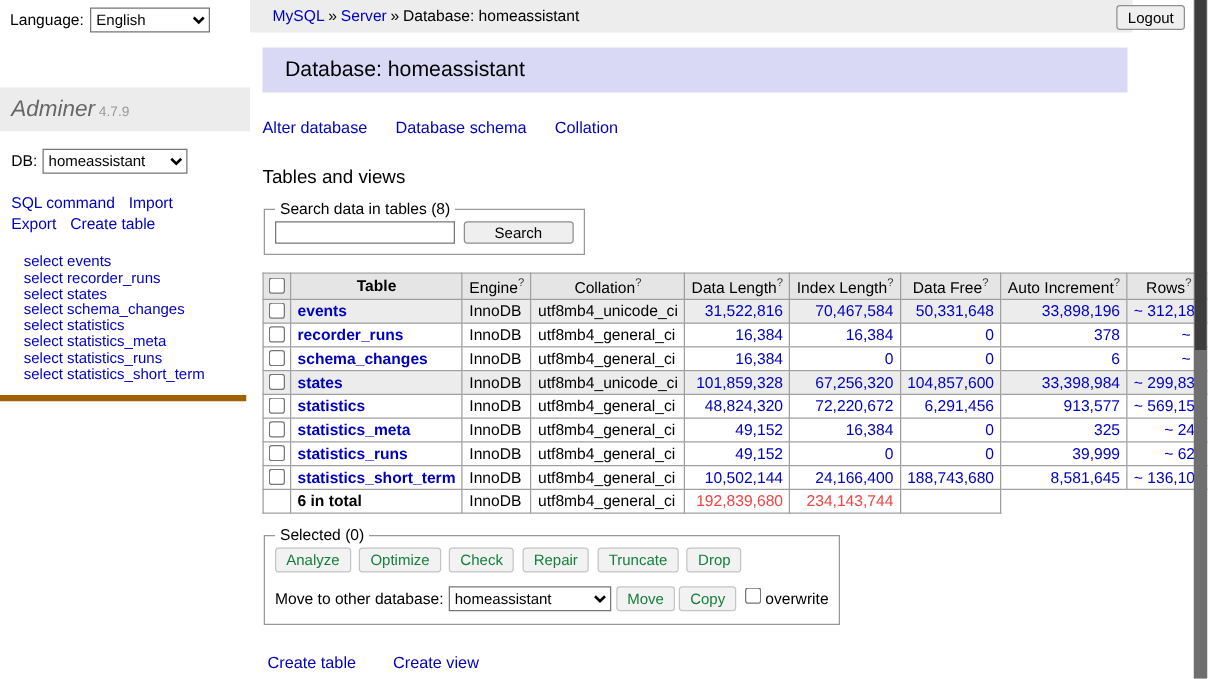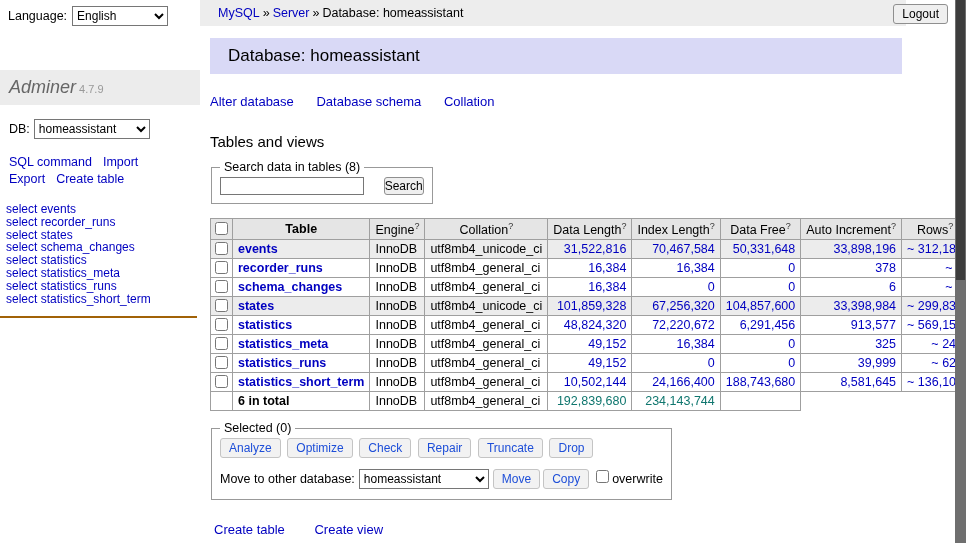--- a/index.html
+++ b/index.html
@@ -7,21 +7,21 @@
   body {
     width:966px; height:543px; position:relative; overflow:hidden;
     font-family:"Liberation Sans", sans-serif; font-size:13px; color:#000; background:#fff;
   }
   a { color:#0000c0; text-decoration:none; cursor:pointer; }
   button, select, input { font-family:"Liberation Sans", sans-serif; }
   button {
     font-size:12px; padding:2px 8px; border:1px solid #8f8f8f; background:#efefef;
     border-radius:3px; color:#000;
   }
-  button:disabled { color:#1d4ed8; background:#f2f2f2; border-color:#c4c4c4; }
+  button:disabled { color:#15803d; background:#f2f2f2; border-color:#c4c4c4; }
   select { font-size:12px; height:20px; border:1px solid #767676; background:#fff; }
   input[type=text] { font-size:12px; height:18px; border:1px solid #767676; padding:1px 3px; }
 
   
   .lang-bar { position:absolute; top:6px; left:8px; font-size:12.5px; }
   .lang-bar select { width:96px; margin-left:5px; }
   .breadcrumb {
     position:absolute; left:200px; top:0; width:706px; height:26px;
     background:#ededed; padding:6px 18px; font-size:12.5px; white-space:nowrap;
   }
@@ -34,47 +34,47 @@
 
   
   .sidebar { position:absolute; left:0; top:33px; width:200px; font-size:12.5px;margin-top:37px; }
   .sidebar-h1 { background:#ececec; padding:7px 9px; }
   .app-name { font-size:18px; font-style:italic; color:#666; }
   .app-version { font-size:11px; color:#999; margin-left:3px; }
   .db-row { margin:14px 0 0; padding:0 9px; }
   .db-row select { width:116px; margin-left:4px; }
   .sidebar-actions { margin:15px 0 0; padding:0 9px; line-height:17px; }
   .sidebar-actions a { margin-right:11px; }
-  .sidebar-tables { margin:15px 0 0; padding:0 6px 11px; border-bottom:2px solid #a16207; width:197px; }
+  .sidebar-tables { margin:15px 0 0; padding:0 19px 11px; border-bottom:5px solid #a16207; width:197px; }
   .sidebar-tables a { display:block; font-size:12px; line-height:12.8px; white-space:nowrap; }
 
   
   .main { position:absolute; left:210px; top:38px; width:692px; }
   .page-title { background:#d9d9f6; padding:8px 18px; font-size:17px; font-weight:400; }
   .top-links { margin:20px 0 0; }
   .top-links a { margin-right:19px; }
   .section-heading { font-size:15px; font-weight:400; margin:24px 0 0; }
 
   fieldset { border:1px solid #999; display:inline-block; padding:3px 8px 8px; margin:10px 0 0 1px; }
   legend { font-size:12.5px; padding:0 4px; }
   .search-input { width:144px; }
-  .search-fieldset button { margin-left:16px; padding:1px 0; }
+  .search-fieldset button { margin-left:3px; padding:1px 24px; }
 
   table.tables { border-collapse:collapse; margin-top:14px; font-size:12.5px; }
   .tables th, .tables td { border:1px solid #9f9f9f; padding:2px 5px; white-space:nowrap; height:17px; }
   .tables thead th { background:#e5e5e5; font-weight:400; text-align:center; }
   .tables thead th.col-table { font-weight:700; }
   .tables thead sup { font-size:9px; color:#333; }
   .tables th.tname { text-align:left; font-weight:700; }
   .tables td.plain { text-align:left; }
   .tables td.num { text-align:right; color:#0000c0; }
   .tables td.chk, .tables th.chk { text-align:center; padding:0 3px; }
   .tables tr.shaded td, .tables tr.shaded th { background:#ececec; }
   .tables tr.total-row th { font-weight:700; }
-  .tables tr.total-row td.num { color:#0f766e; }
+  .tables tr.total-row td.num { color:#ef4444; }
   .tables input[type=checkbox] { margin:1px; }
 
   .selected-fieldset { min-width:392px; padding-bottom:10px; }
   .btn-row button { margin-right:3px; }
   .move-row { margin-top:9px; font-size:12.5px; }
   .move-row select { width:130px; margin:0 4px; }
   .move-row button { margin-right:3px; }
   .move-row label { font-size:12.5px; }
 
   .create-links { margin:22px 4px 0; }

